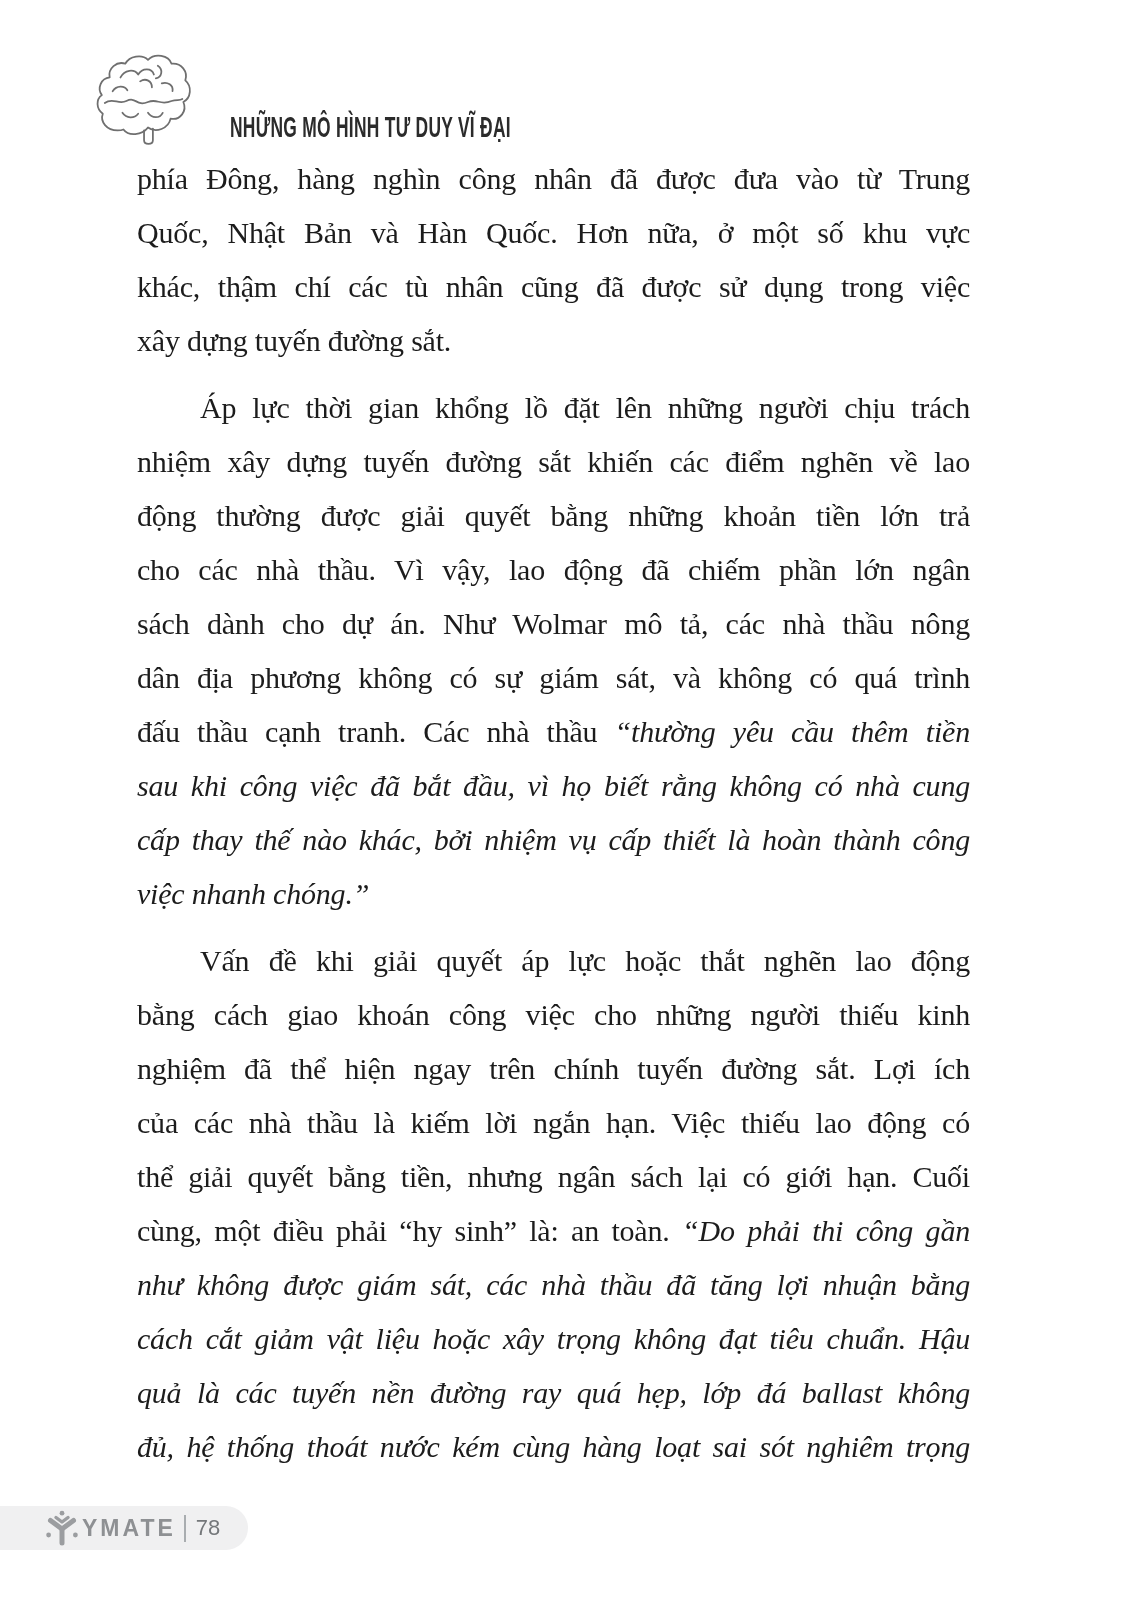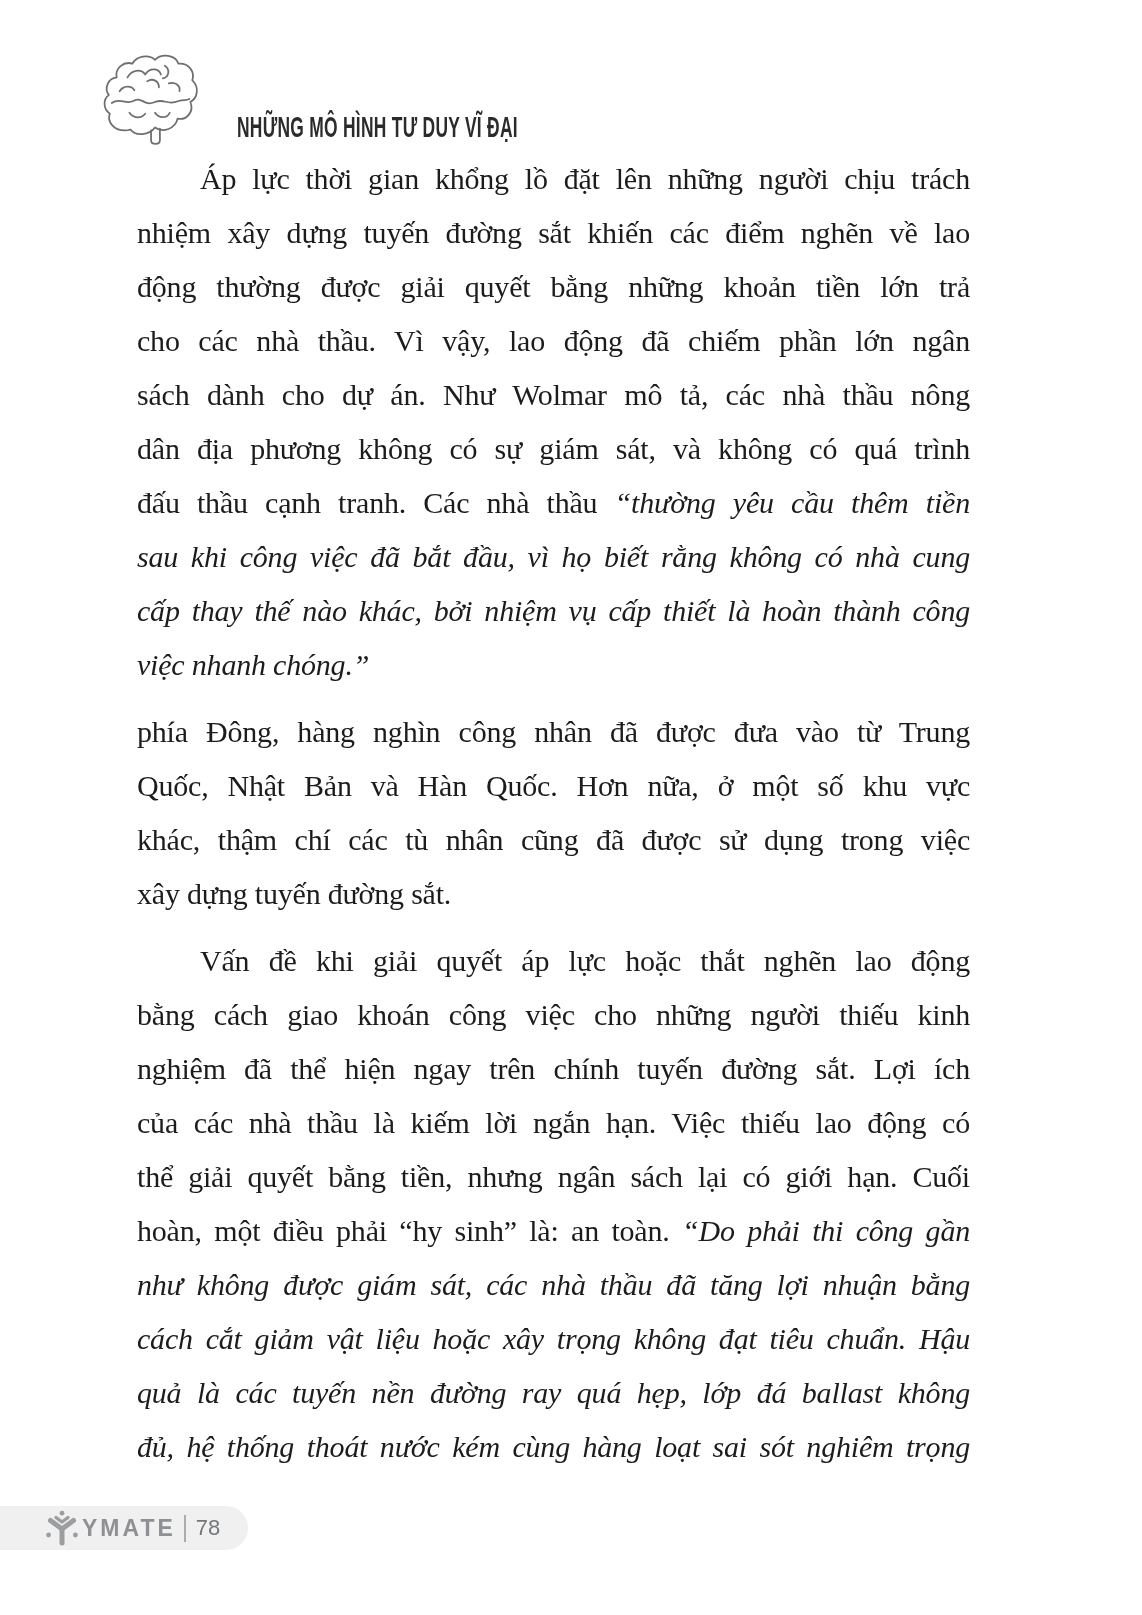--- a/index.html
+++ b/index.html
@@ -6,21 +6,21 @@
   .page {
     position: relative;
     width: 1142px;
     height: 1615px;
     background: #ffffff;
     overflow: hidden;
     font-family: "Liberation Serif", "DejaVu Serif", serif;
   }
 
   
-  .header { position: absolute; left: 16px; top: 0; width: 998px; height: 160px; }
+  .header { position: absolute; left: 9px; top: 0; width: 998px; height: 160px; }
   .brain { position: absolute; left: 84px; top: 50px; width: 108px; height: 104px; }
   .title-wrap { position: absolute; left: 221px; top: 110px; height: 34px; }
   .title {
     display: inline-block;
     font-family: "Liberation Sans", "DejaVu Sans", sans-serif;
     font-weight: 700;
     font-size: 30px;
     line-height: 34px;
     letter-spacing: 0.5px;
     color: #2b2b2b;
@@ -94,45 +94,45 @@
       <path d="M30,62 C34,68 42,68 46,63"></path>
       <path d="M56,62 C60,68 68,68 71,62"></path>
       <path d="M52,80 L52,90 C52,95 61,95 61,90 L61,78"></path>
     </svg>
     <div class="title-wrap">
       <span class="title">NHỮNG MÔ HÌNH TƯ DUY VĨ ĐẠI</span>
     </div>
   </div>
 
   <div class="body-text">
+      <div class="para">
+        <div class="line"><span>phía Đông, hàng nghìn công nhân đã được đưa vào từ Trung</span></div>
+        <div class="line"><span>Quốc, Nhật Bản và Hàn Quốc. Hơn nữa, ở một số khu vực</span></div>
+        <div class="line"><span>khác, thậm chí các tù nhân cũng đã được sử dụng trong việc</span></div>
+        <div class="line short"><span>xây dựng tuyến đường sắt.</span></div>
+      </div>
       <div class="para indent">
         <div class="line"><span>Áp lực thời gian khổng lồ đặt lên những người chịu trách</span></div>
         <div class="line"><span>nhiệm xây dựng tuyến đường sắt khiến các điểm nghẽn về lao</span></div>
         <div class="line"><span>động thường được giải quyết bằng những khoản tiền lớn trả</span></div>
         <div class="line"><span>cho các nhà thầu. Vì vậy, lao động đã chiếm phần lớn ngân</span></div>
         <div class="line"><span>sách dành cho dự án. Như Wolmar mô tả, các nhà thầu nông</span></div>
         <div class="line"><span>dân địa phương không có sự giám sát, và không có quá trình</span></div>
         <div class="line"><span>đấu thầu cạnh tranh. Các nhà thầu </span><span class="it">“thường yêu cầu thêm tiền</span></div>
         <div class="line"><span class="it">sau khi công việc đã bắt đầu, vì họ biết rằng không có nhà cung</span></div>
         <div class="line"><span class="it">cấp thay thế nào khác, bởi nhiệm vụ cấp thiết là hoàn thành công</span></div>
         <div class="line short"><span class="it">việc nhanh chóng.”</span></div>
       </div>
-      <div class="para">
-        <div class="line"><span>phía Đông, hàng nghìn công nhân đã được đưa vào từ Trung</span></div>
-        <div class="line"><span>Quốc, Nhật Bản và Hàn Quốc. Hơn nữa, ở một số khu vực</span></div>
-        <div class="line"><span>khác, thậm chí các tù nhân cũng đã được sử dụng trong việc</span></div>
-        <div class="line short"><span>xây dựng tuyến đường sắt.</span></div>
-      </div>
       <div class="para indent">
         <div class="line"><span>Vấn đề khi giải quyết áp lực hoặc thắt nghẽn lao động</span></div>
         <div class="line"><span>bằng cách giao khoán công việc cho những người thiếu kinh</span></div>
         <div class="line"><span>nghiệm đã thể hiện ngay trên chính tuyến đường sắt. Lợi ích</span></div>
         <div class="line"><span>của các nhà thầu là kiếm lời ngắn hạn. Việc thiếu lao động có</span></div>
         <div class="line"><span>thể giải quyết bằng tiền, nhưng ngân sách lại có giới hạn. Cuối</span></div>
-        <div class="line"><span>hoàn, một điều phải “hy sinh” là: an toàn. </span><span class="it">“Do phải thi công gần</span></div>
+        <div class="line"><span>cùng, một điều phải “hy sinh” là: an toàn. </span><span class="it">“Do phải thi công gần</span></div>
         <div class="line"><span class="it">như không được giám sát, các nhà thầu đã tăng lợi nhuận bằng</span></div>
         <div class="line"><span class="it">cách cắt giảm vật liệu hoặc xây trọng không đạt tiêu chuẩn. Hậu</span></div>
         <div class="line"><span class="it">quả là các tuyến nền đường ray quá hẹp, lớp đá ballast không</span></div>
         <div class="line"><span class="it">đủ, hệ thống thoát nước kém cùng hàng loạt sai sót nghiêm trọng</span></div>
       </div>
     </div>
 
   <div class="footer-pill">
     <svg class="ymate-logo" viewBox="0 0 36 36">
       <g fill="#9b9da0" stroke="none">

